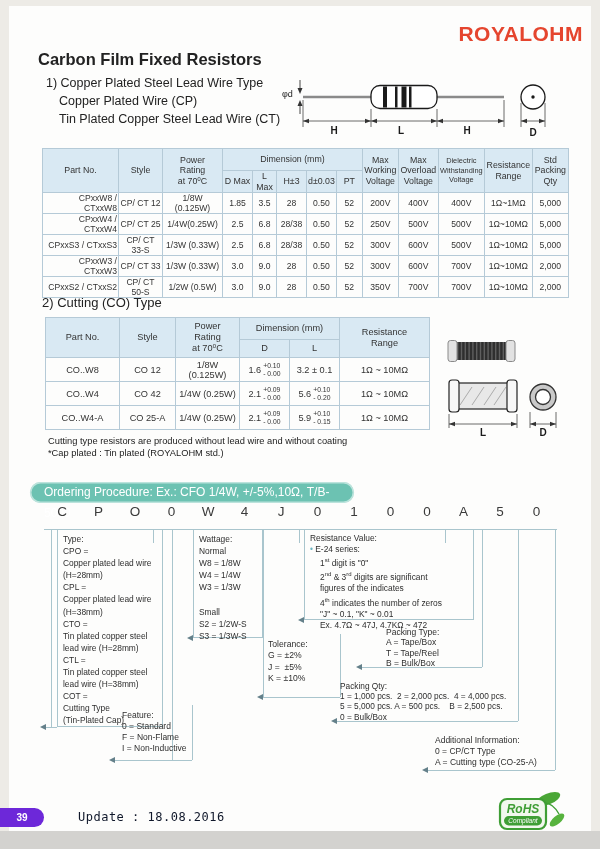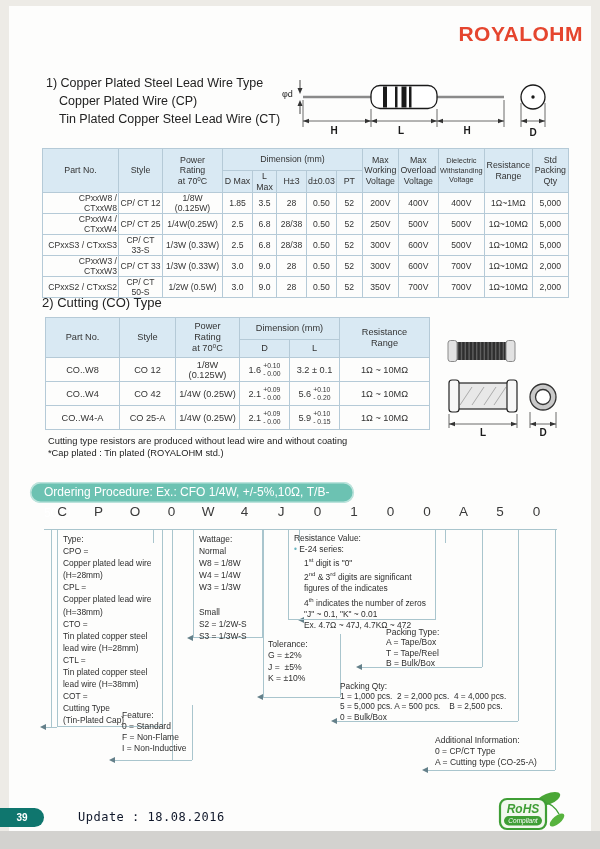--- a/index.html
+++ b/index.html
@@ -42,41 +42,42 @@
   .arr{position:absolute;width:0;height:0;border:3px solid transparent;border-left:0;border-right:6px solid #64808a}
   .box{position:absolute;border:1px solid #a9c5cd;padding:3px 2px 0 5px;font-size:8.4px;line-height:12.1px;color:#2e2e2e;box-sizing:border-box}
   .lbl{position:absolute;font-size:8.5px;line-height:10.8px;color:#2e2e2e}
   .bt{white-space:pre}
   .bl{white-space:pre}
   .blt .dot{color:#6ab4c0}
   .ind{margin-left:10px}
   .box sup,.lbl sup{font-size:6px}
   .type-box{left:57px;top:529px;width:106px;height:198px}
   .watt-box{left:193px;top:529px;width:70px;height:109px}
-  .res-box{left:288px;top:529px;width:148px;height:91px;line-height:11.2px}
+  .res-box{left:304px;top:529px;width:170px;height:91px;line-height:11.2px}
   .tol-lbl{left:268px;top:639px;line-height:11.3px;font-size:8.6px}
   .ptype-lbl{left:386px;top:627px;line-height:10.4px}
   .pqty-lbl{left:340px;top:681px;line-height:10.2px;font-size:8.3px}
   .feat-lbl{left:122px;top:710px;line-height:11px}
   .add-lbl{left:435px;top:735px}
   
   .graystrip{position:absolute;left:0;top:831px;width:600px;height:18px;background:#d3d2cf}
-  .pgbadge{position:absolute;left:0;top:808px;width:44px;height:19px;background:#0f766e;border-radius:0 10px 10px 0;
+  .pgbadge{position:absolute;left:0;top:808px;width:44px;height:19px;background:#6d28d9;border-radius:0 10px 10px 0;
            color:#fff;font-size:10px;font-weight:bold;text-align:center;line-height:19px}
   .update{position:absolute;left:78px;top:810px;font-family:"DejaVu Sans Mono","Liberation Mono",monospace;
           font-size:12px;letter-spacing:.5px;color:#0f172a}
   .url{position:absolute;left:200px;top:812px;width:200px;text-align:center;font-size:12px;color:#9a9a9a}
 </style>
 </head>
 <body>
 
 <div class="screen">
   <div class="paper"></div>
 
   <div class="brand">ROYALOHM</div>
+  <div class="title">Carbon Film Fixed Resistors</div>
 
   <div class="s1 l1">1) Copper Plated Steel Lead Wire Type</div>
   <div class="s1 l2">Copper Plated Wire (CP)</div>
   <div class="s1 l3">Tin Plated Copper Steel Lead Wire (CT)</div>
 
   <svg class="abs" style="left:276px;top:72px" width="316" height="70" viewBox="276 72 316 70">
     <text x="282" y="97" font-size="9" fill="#1a1a1a">φd</text>
     <line x1="300" y1="80" x2="300" y2="88" stroke="#333" stroke-width="0.9"></line>
     <polygon points="300,94 297.5,88 302.5,88" fill="#333"></polygon>
     <line x1="300" y1="114" x2="300" y2="106" stroke="#333" stroke-width="0.9"></line>

